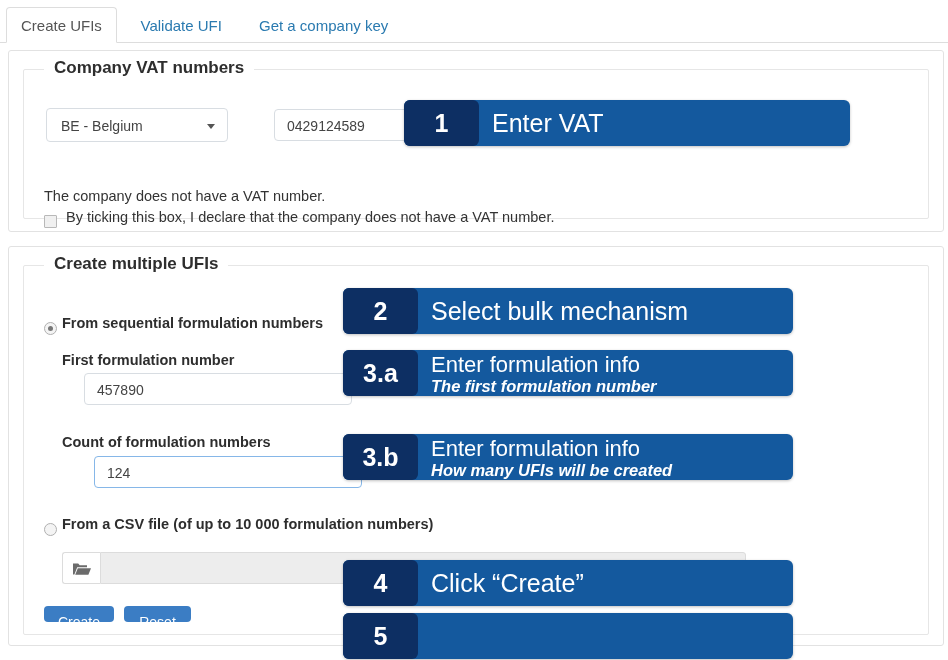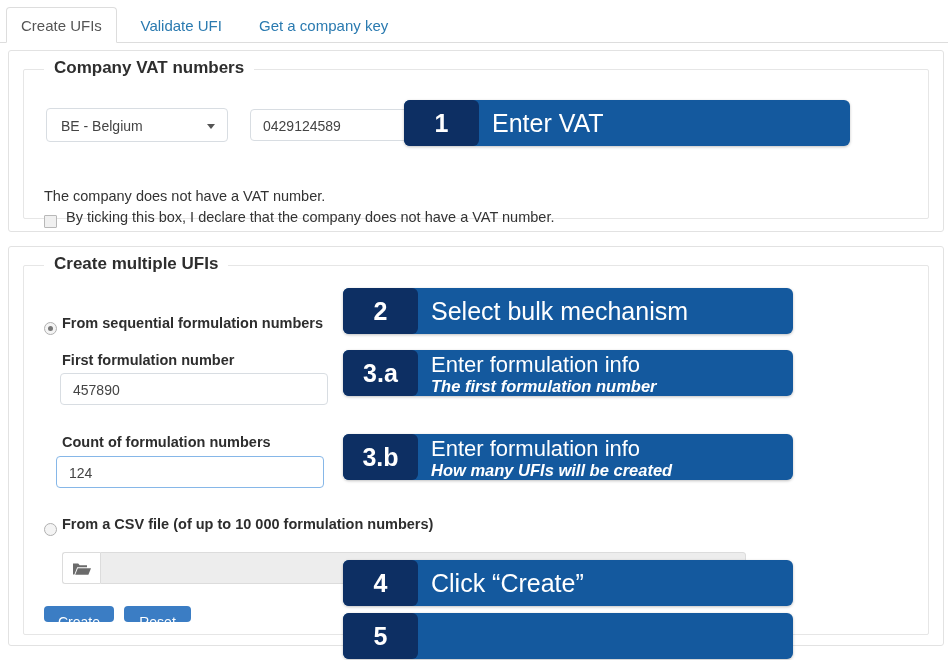--- a/index.html
+++ b/index.html
@@ -115,20 +115,21 @@
     box-sizing: border-box;
     border: 1px solid #d8dde2;
     border-radius: 4px;
     background: #ffffff;
     font-size: 14px;
     color: #444444;
     line-height: 32px;
     padding-left: 12px;
     white-space: nowrap;
     overflow: hidden;
+    margin-left: 24px;
   }
   .text-input.focused { border-color: #86b7e8; }
 
   .plain-text {
     position: absolute;
     font-size: 14.5px;
     color: #333333;
     white-space: nowrap;
   }
   .field-label {
@@ -283,21 +284,21 @@
   <div class="group group-bulk">
     <div class="legend">Create multiple UFIs</div>
 
     <div class="radio checked" style="left:20px; top:56px;"></div>
     <div class="opt-label" style="left:38px; top:49px;">From sequential formulation numbers</div>
 
     <div class="field-label" style="left:38px; top:86px;">First formulation number</div>
     <div class="text-input" style="left:36px; top:107px; width:268px; height:32px;" placeholder="">457890</div>
 
     <div class="field-label" style="left:38px; top:168px;">Count of formulation numbers</div>
-    <div class="text-input focused" style="left:32px; top:190px; width:268px; height:32px;" placeholder="">124</div>
+    <div class="text-input focused" style="left:46px; top:190px; width:268px; height:32px;" placeholder="">124</div>
 
     <div class="radio" style="left:20px; top:257px;"></div>
     <div class="opt-label" style="left:38px; top:250px;">From a CSV file (of up to 10 000 formulation numbers)</div>
 
     <div class="file-browse" style="left:38px; top:286px;">
       <svg width="20" height="16" viewBox="0 0 20 16">
         <path d="M1 13.5V2.5h5.2l1.5 1.8H15v1.9H5.2L2.4 13.5z" fill="#6b6b6b"></path>
         <path d="M3.2 13.8l2.6-6.6H19l-2.6 6.6z" fill="#6b6b6b"></path>
       </svg>
     </div>

